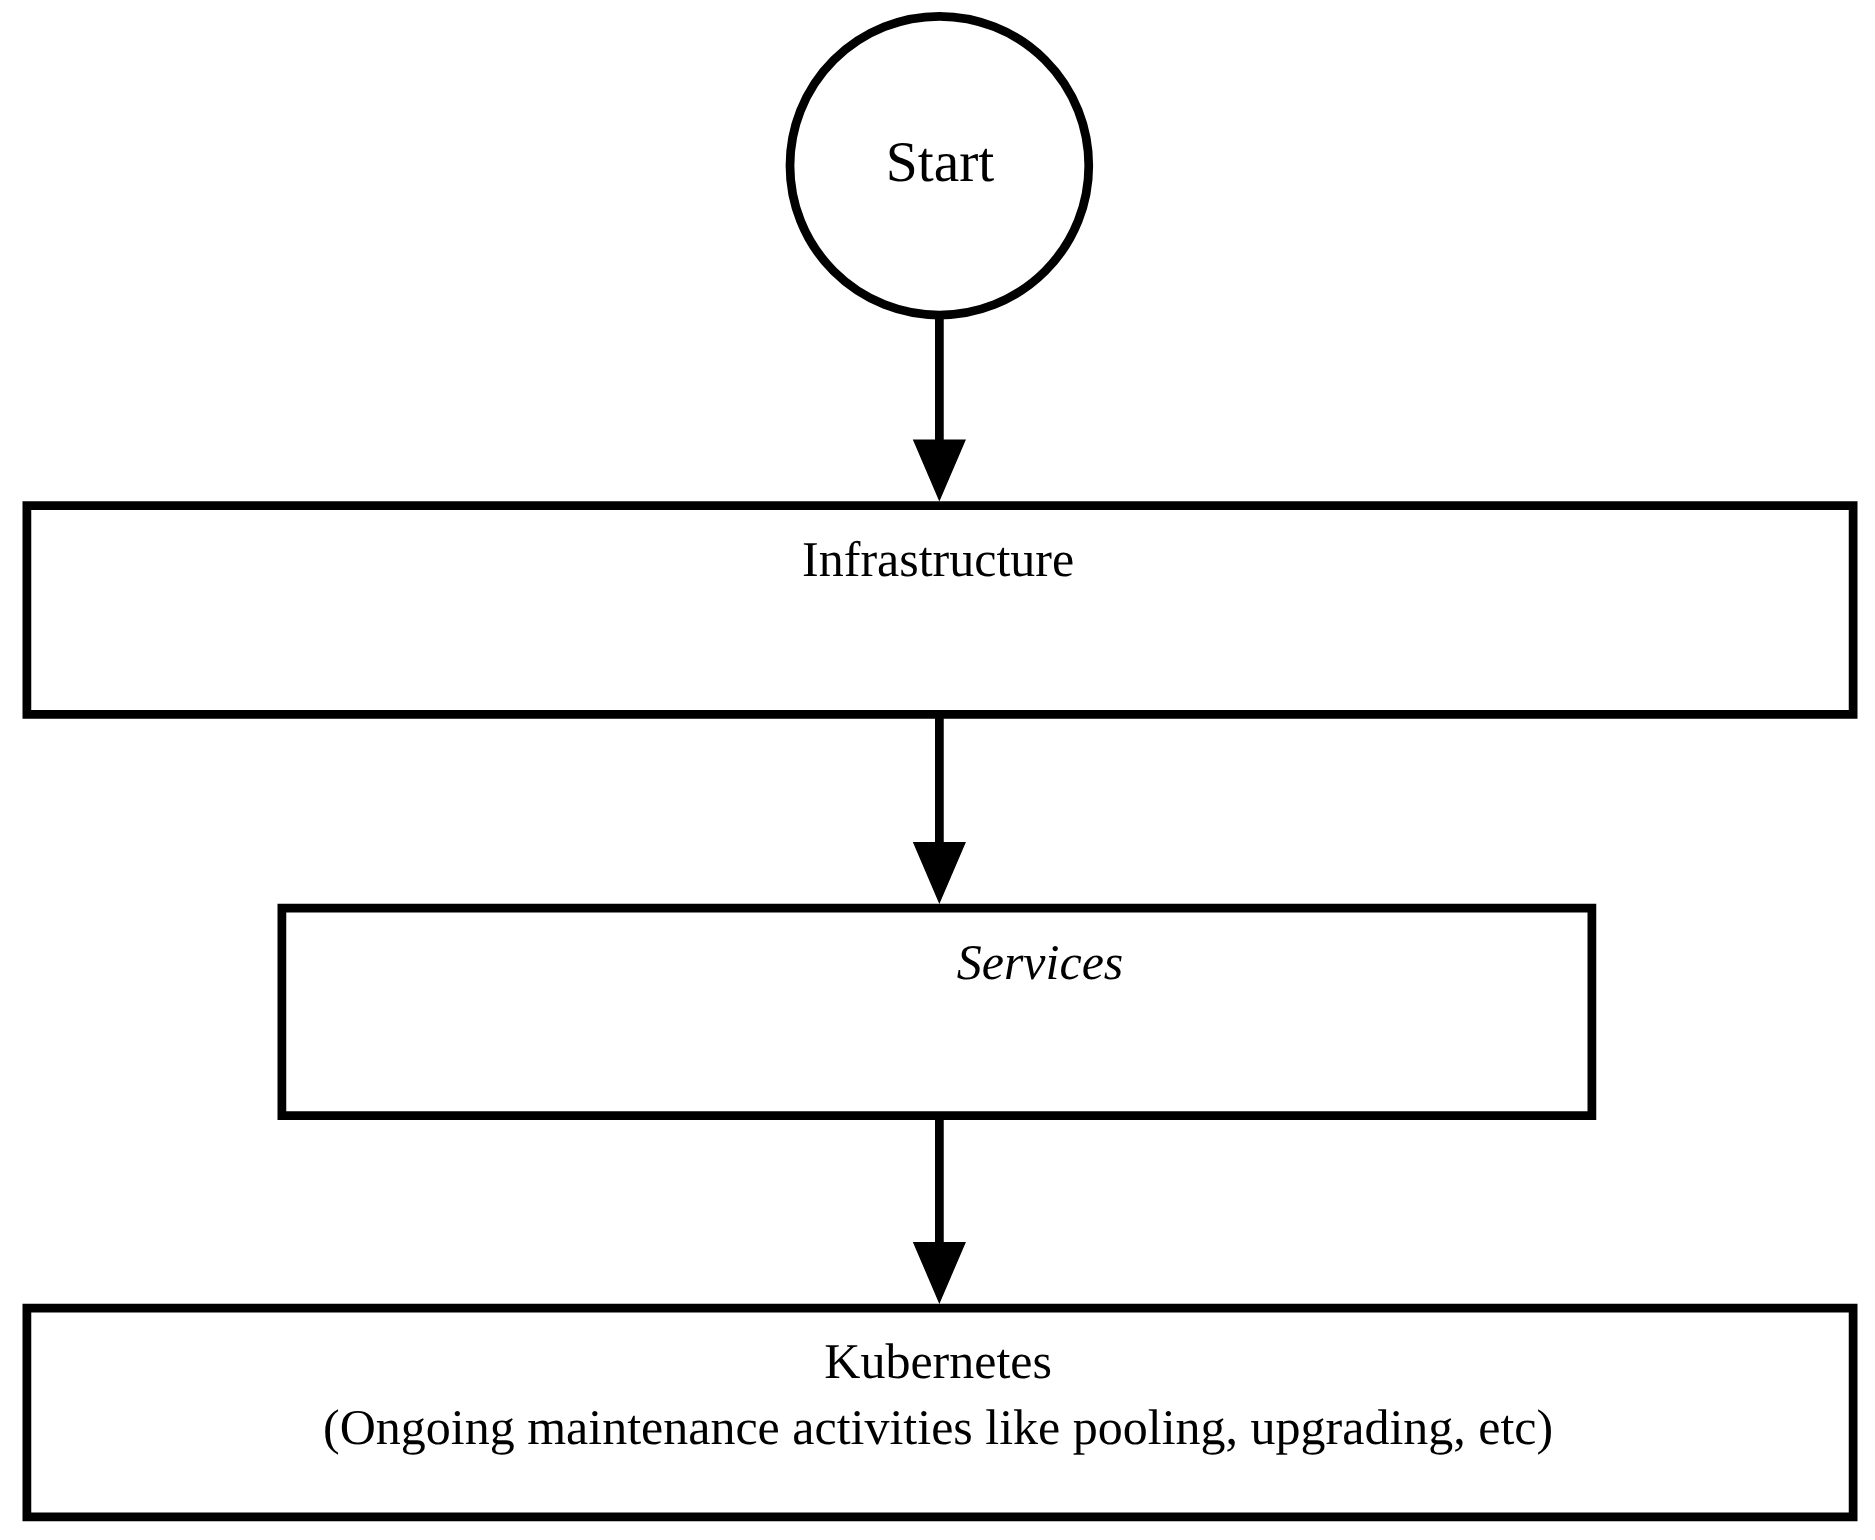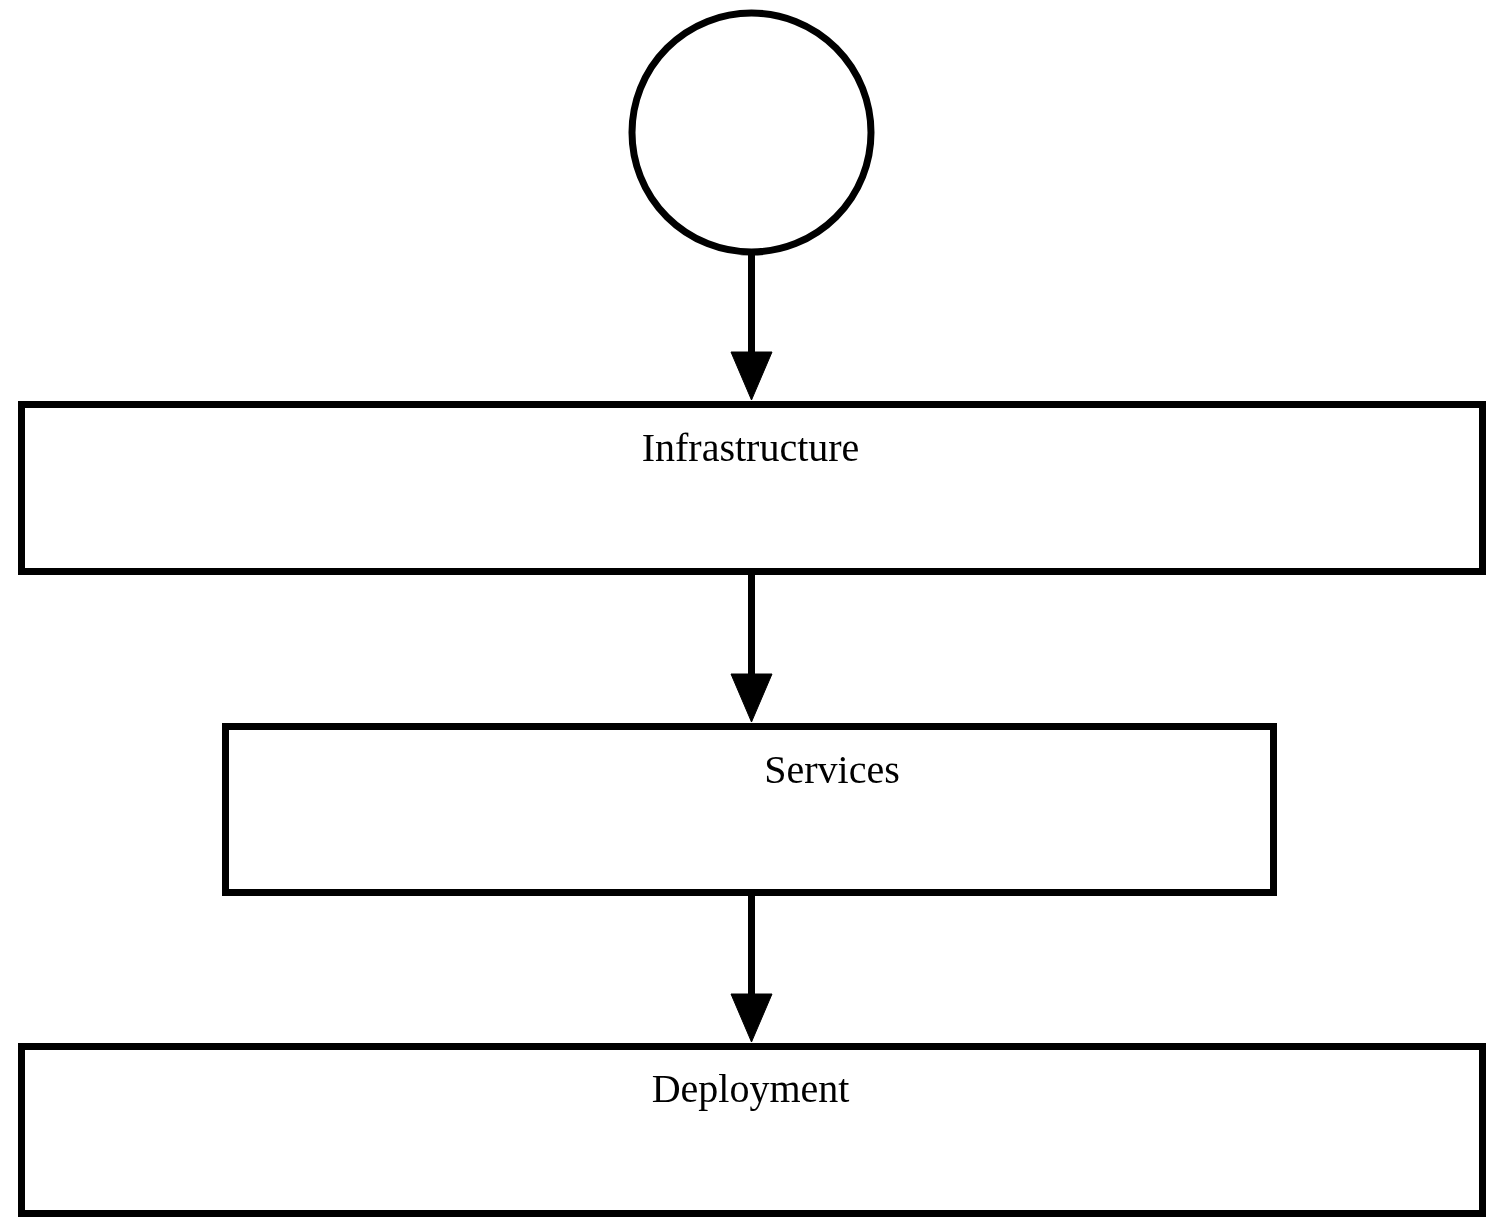--- a/index.html
+++ b/index.html
@@ -48,20 +48,21 @@
   .box-text .line2 { display: block; margin-top: 13px; }
   #infra-text {
     left: 18px;
     top: 428px;
     width: 1465px;
   }
   #services-text {
     left: 222px;
     top: 750px;
     width: 1220px;
+    font-style: italic;
   }
   #operations-text {
     left: 18px;
     top: 1069px;
     width: 1465px;
   }
 </style>
 </head>
 <body>
 
@@ -86,26 +87,28 @@
     <rect x="225.5" y="726.5" width="1048" height="166" fill="#ffffff" stroke="#000000" stroke-width="7"></rect>
 
     <g>
       <line x1="751.5" y1="893" x2="751.5" y2="1000" stroke="#000000" stroke-width="7"></line>
       <polygon points="751.5,1042 731,994 772,994" fill="#000000" stroke="#000000" stroke-width="1"></polygon>
     </g>
 
     <rect x="21.5" y="1046.5" width="1461" height="167" fill="#ffffff" stroke="#000000" stroke-width="7"></rect>
   </svg>
 
+  <div class="node-text start-text">Start</div>
 
   <div class="node-text box-text" id="infra-text">
     <span class="line1">Infrastructure</span>
   </div>
 
   <div class="node-text box-text" id="services-text">
     <span class="line1">Services</span>
   </div>
 
   <div class="node-text box-text" id="operations-text">
-    <span class="line1">Deployment</span>
+    <span class="line1">Kubernetes</span>
+    <span class="line2">(Ongoing maintenance activities like pooling, upgrading, etc)</span>
   </div>
 
 </div>
 
 </body></html>

